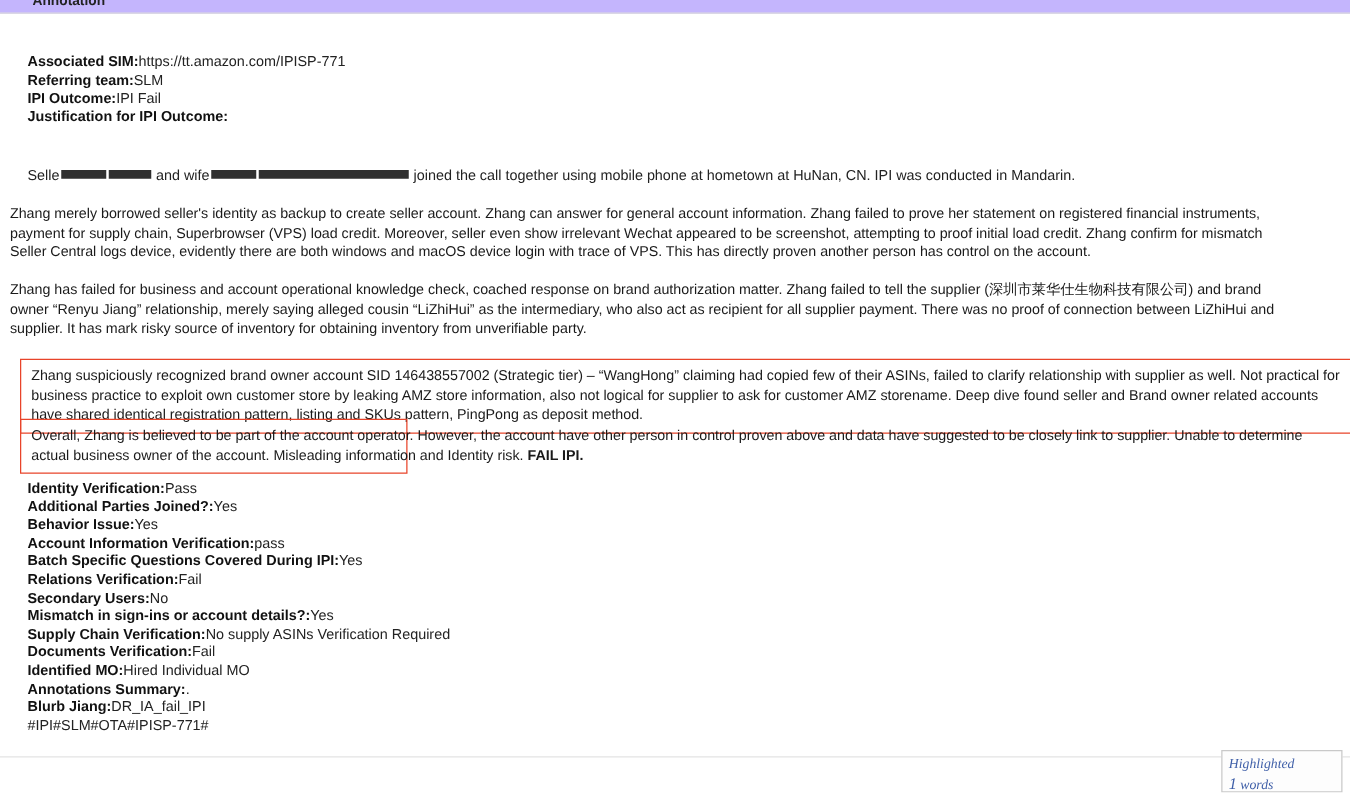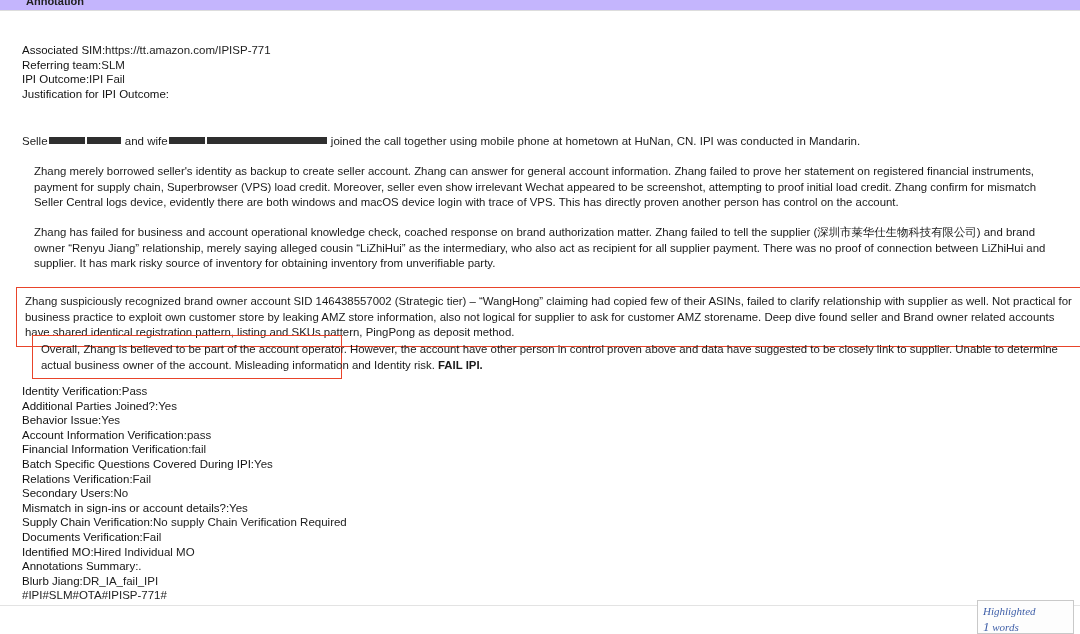--- a/index.html
+++ b/index.html
@@ -57,21 +57,21 @@
     left: 22px;
     top: 32px;
     width: 1030px;
   }
   .field-line {
     font-size: 11.5px;
     line-height: 14.6px;
     white-space: nowrap;
   }
   .field-label {
-    font-weight: normal;
+    font-weight: bold;
     color: #111111;
   }
   .field-value {
     font-weight: normal;
     color: #222222;
   }
 
   .redacted-line {
     position: absolute;
     left: 22px;
@@ -89,21 +89,21 @@
     margin: 0 1px;
     position: relative;
     top: -1px;
   }
   .redact.r1 { width: 36px; }
   .redact.r2 { width: 34px; }
   .redact.r3 { width: 120px; }
 
   .para {
     position: absolute;
-    left: 34px;
+    left: 8px;
     width: 1034px;
     font-size: 11.4px;
     line-height: 15.6px;
     color: #1a1a1a;
     text-align: left;
   }
   .para.p1 { top: 153px; }
   .para.p2 { top: 214px; }
 
   .boxed {
@@ -116,21 +116,21 @@
     color: #1a1a1a;
     background: transparent;
   }
   .boxed.b1 {
     left: 16px;
     top: 276px;
     width: 1068px;
     height: 60px;
   }
   .boxed.b2 {
-    left: 32px;
+    left: 16px;
     top: 324px;
     width: 310px;
     height: 44px;
   }
   .boxed.b2 .b2-inner {
     width: 1040px;
   }
   .bold-inline { font-weight: bold; }
 
   .field-block2 {
@@ -224,26 +224,25 @@
       <div class="b2-inner">
         <span>Overall, Zhang is believed to be part of the account operator. However, the account have other person in control proven above and data have suggested to be closely link to supplier. Unable to determine actual business owner of the account. Misleading information and Identity risk. </span><span class="bold-inline">FAIL IPI.</span>
       </div>
     </div>
 
     <div class="field-block2">
       <div class="field-line"><span class="field-label">Identity Verification:</span><span class="field-value">Pass</span></div>
       <div class="field-line"><span class="field-label">Additional Parties Joined?:</span><span class="field-value">Yes</span></div>
       <div class="field-line"><span class="field-label">Behavior Issue:</span><span class="field-value">Yes</span></div>
       <div class="field-line"><span class="field-label">Account Information Verification:</span><span class="field-value">pass</span></div>
-      <div class="field-line"><span class="field-label">Financial Information Verification:</span><span class="field-value">fail</span></div>
       <div class="field-line"><span class="field-label">Batch Specific Questions Covered During IPI:</span><span class="field-value">Yes</span></div>
       <div class="field-line"><span class="field-label">Relations Verification:</span><span class="field-value">Fail</span></div>
       <div class="field-line"><span class="field-label">Secondary Users:</span><span class="field-value">No</span></div>
       <div class="field-line"><span class="field-label">Mismatch in sign-ins or account details?:</span><span class="field-value">Yes</span></div>
-      <div class="field-line"><span class="field-label">Supply Chain Verification:</span><span class="field-value">No supply Chain Verification Required</span></div>
+      <div class="field-line"><span class="field-label">Supply Chain Verification:</span><span class="field-value">No supply ASINs Verification Required</span></div>
       <div class="field-line"><span class="field-label">Documents Verification:</span><span class="field-value">Fail</span></div>
       <div class="field-line"><span class="field-label">Identified MO:</span><span class="field-value">Hired Individual MO</span></div>
       <div class="field-line"><span class="field-label">Annotations Summary:</span><span class="field-value">.</span></div>
       <div class="field-line"><span class="field-label">Blurb Jiang:</span><span class="field-value">DR_IA_fail_IPI</span></div>
       <div class="field-line"><span class="field-value">#IPI#SLM#OTA#IPISP-771#</span></div>
     </div>
 
     <div class="footer-line">FDAP_Notification_Day1</div>
 
     <div class="hr-bottom"></div>

